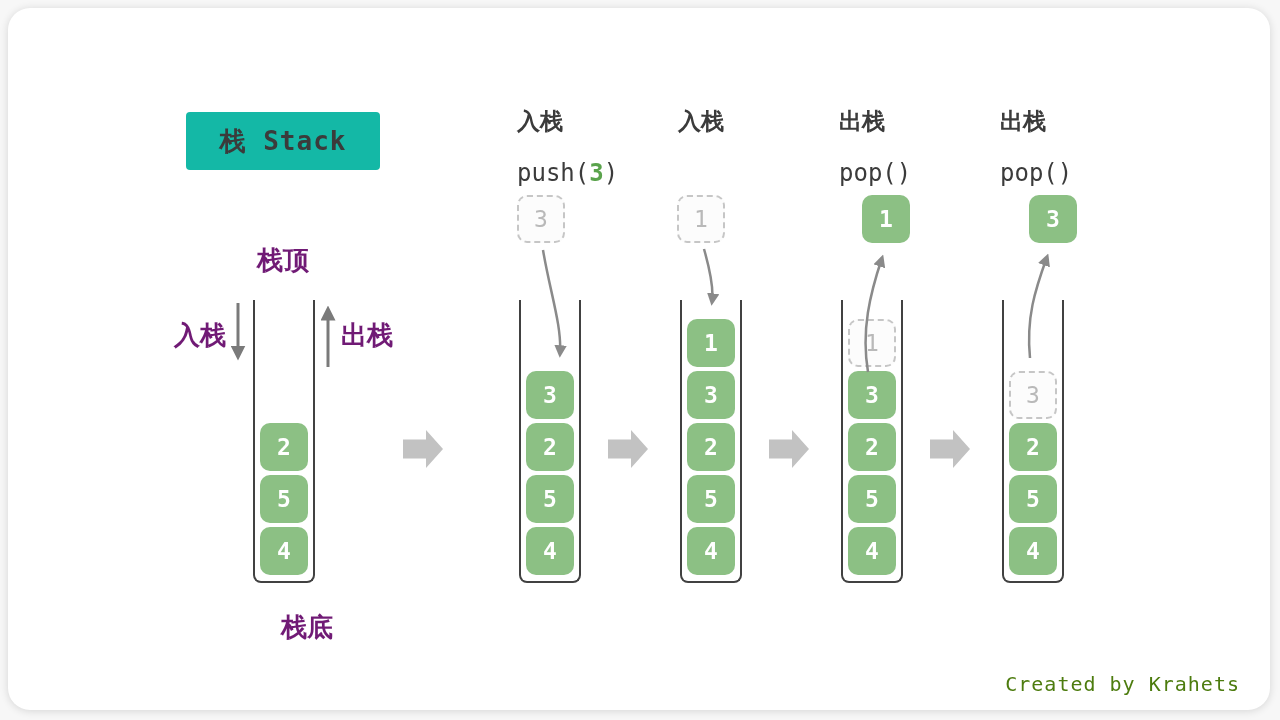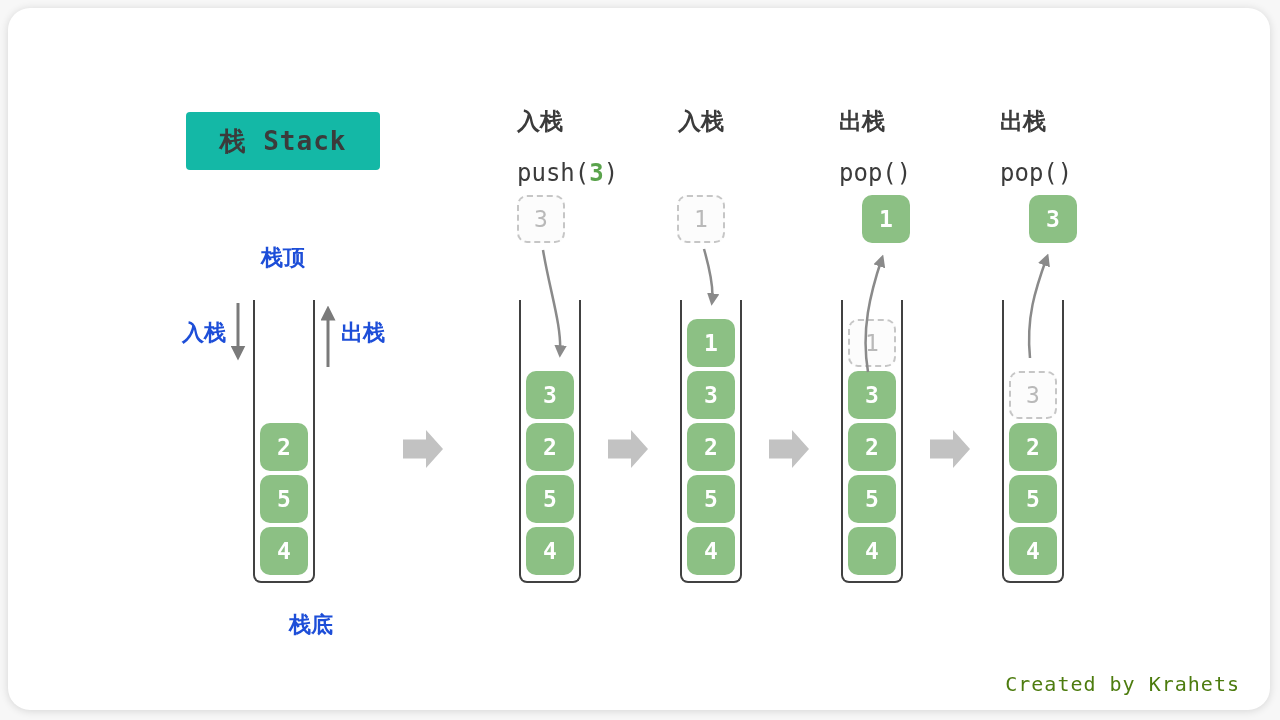--- a/index.html
+++ b/index.html
@@ -13,21 +13,21 @@
     box-shadow:0 1px 8px rgba(0,0,0,0.14);
   }
   .title-box{
     position:absolute;left:186px;top:112px;width:194px;height:58px;
     background:#14b8a6;border-radius:4px;
     display:flex;align-items:center;justify-content:center;
     font-family:"DejaVu Sans Mono","Liberation Sans",sans-serif;
     font-size:26px;font-weight:600;color:#3b3b3b;letter-spacing:1px;
   }
   .cn-label{
-    position:absolute;color:#1d4ed8;font-size:22px;font-weight:700;
+    position:absolute;color:#701a75;font-size:26px;font-weight:700;
     font-family:"Liberation Sans",sans-serif;
   }
   .stack-top-label{left:233px;top:243px;width:100px;text-align:center;}
   .stack-bottom-label{left:233px;top:610px;width:100px;text-align:right;}
   .side-push-label{left:150px;top:318px;width:76px;text-align:right;}
   .side-pop-label{left:341px;top:318px;width:76px;text-align:left;}
   .stack-container{
     position:absolute;top:300px;width:62px;height:283px;box-sizing:border-box;
     border-left:2px solid #414141;border-right:2px solid #414141;
     border-bottom:2px solid #414141;border-radius:0 0 8px 8px;

